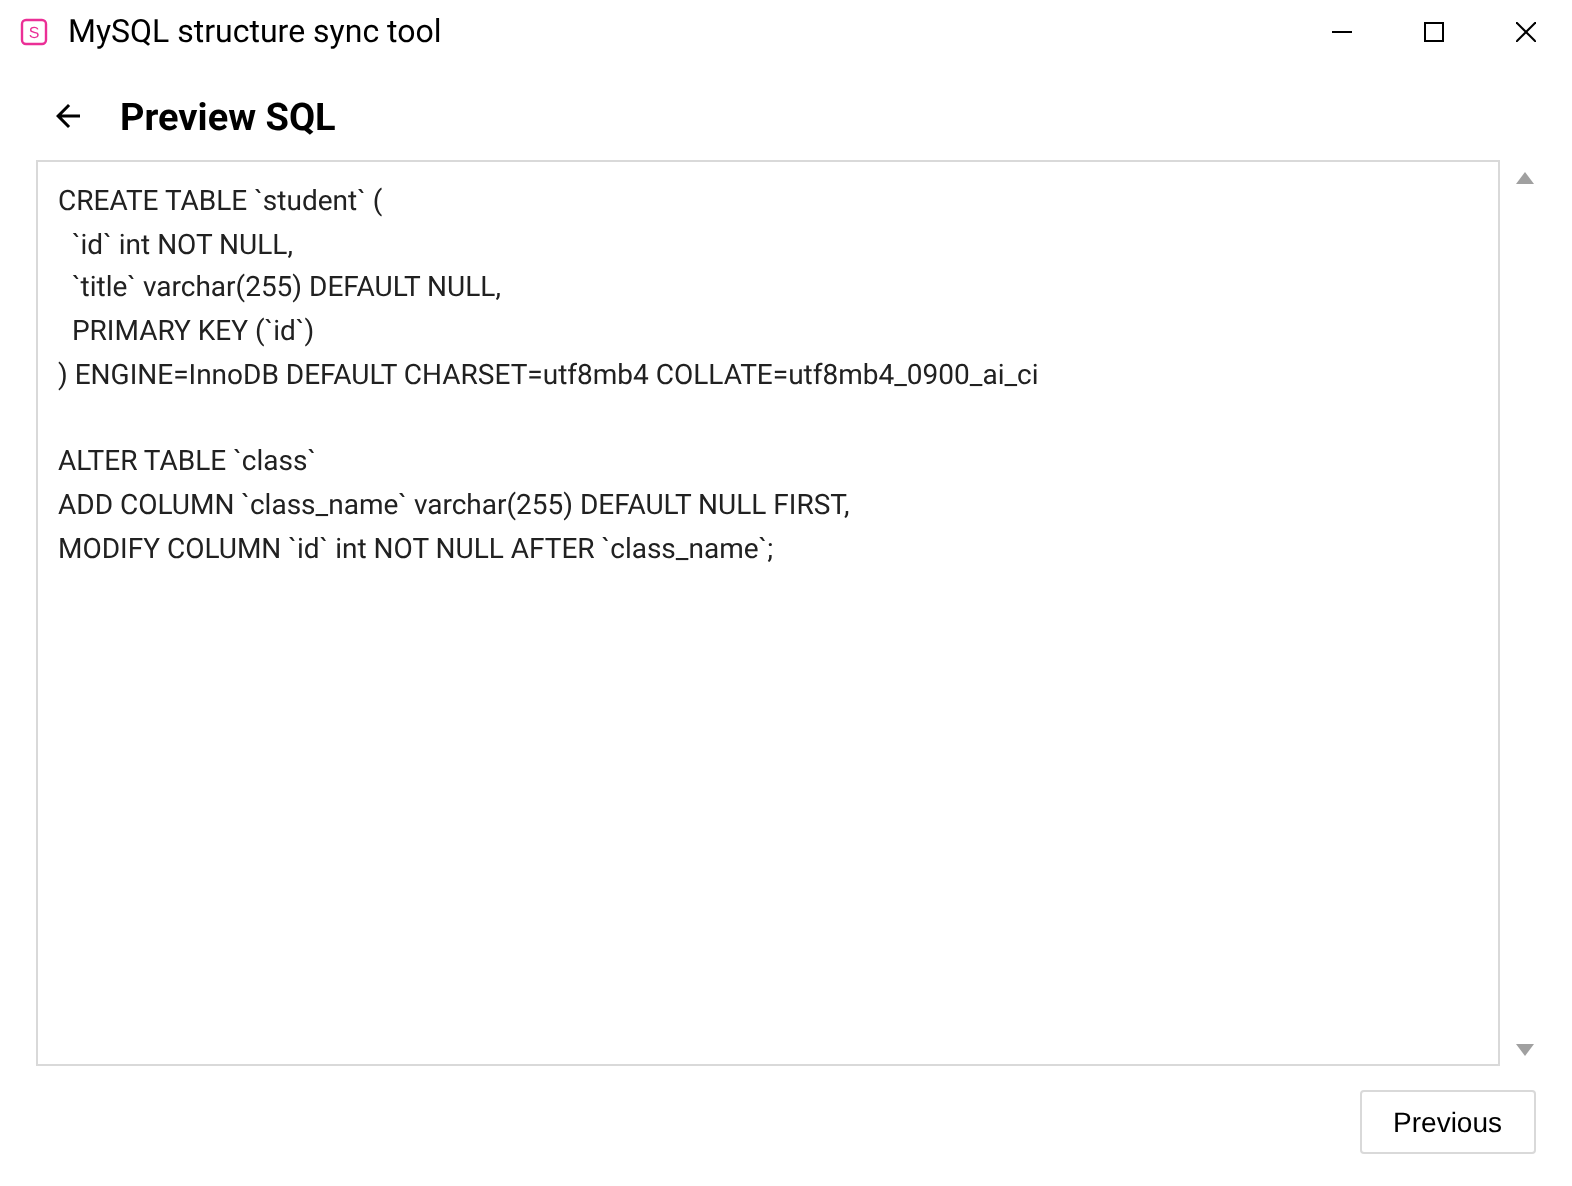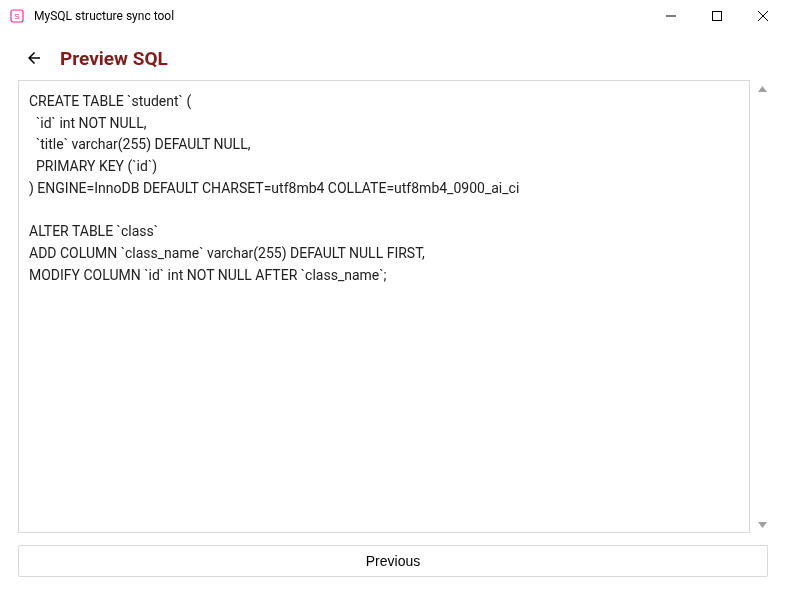--- a/index.html
+++ b/index.html
@@ -25,21 +25,21 @@
     }
     .titlebar-icon {
       width: 18px;
       height: 18px;
       margin-right: 8px;
       display: flex;
       align-items: center;
       justify-content: center;
     }
     .titlebar-title {
-      font-size: 12px;
+      font-size: 16px;
       color: #000;
       flex: 1;
     }
     .window-controls {
       display: flex;
       height: 100%;
     }
     .window-control {
       width: 46px;
       height: 32px;
@@ -58,21 +58,21 @@
       width: 24px;
       height: 24px;
       display: flex;
       align-items: center;
       justify-content: center;
       cursor: pointer;
     }
     .page-title {
       font-size: 19px;
       font-weight: bold;
-      color: #7f1d1d;
+      color: #000000;
     }
     .content-area {
       flex: 1;
       padding: 0 15px 0 18px;
       display: flex;
       gap: 6px;
       min-height: 0;
     }
     .sql-box {
       flex: 1;
@@ -99,21 +99,20 @@
       display: flex;
       align-items: center;
       justify-content: center;
       cursor: pointer;
     }
     .footer {
       display: flex;
       justify-content: flex-end;
       padding: 12px 18px 16px 18px;
       gap: 10px;
-      flex-direction: column;
     }
     .btn {
       padding: 7px 16px;
       font-size: 14px;
       border-radius: 2px;
       cursor: pointer;
       border: 1px solid #d9d9d9;
       background: #fff;
       color: #000;
     }

